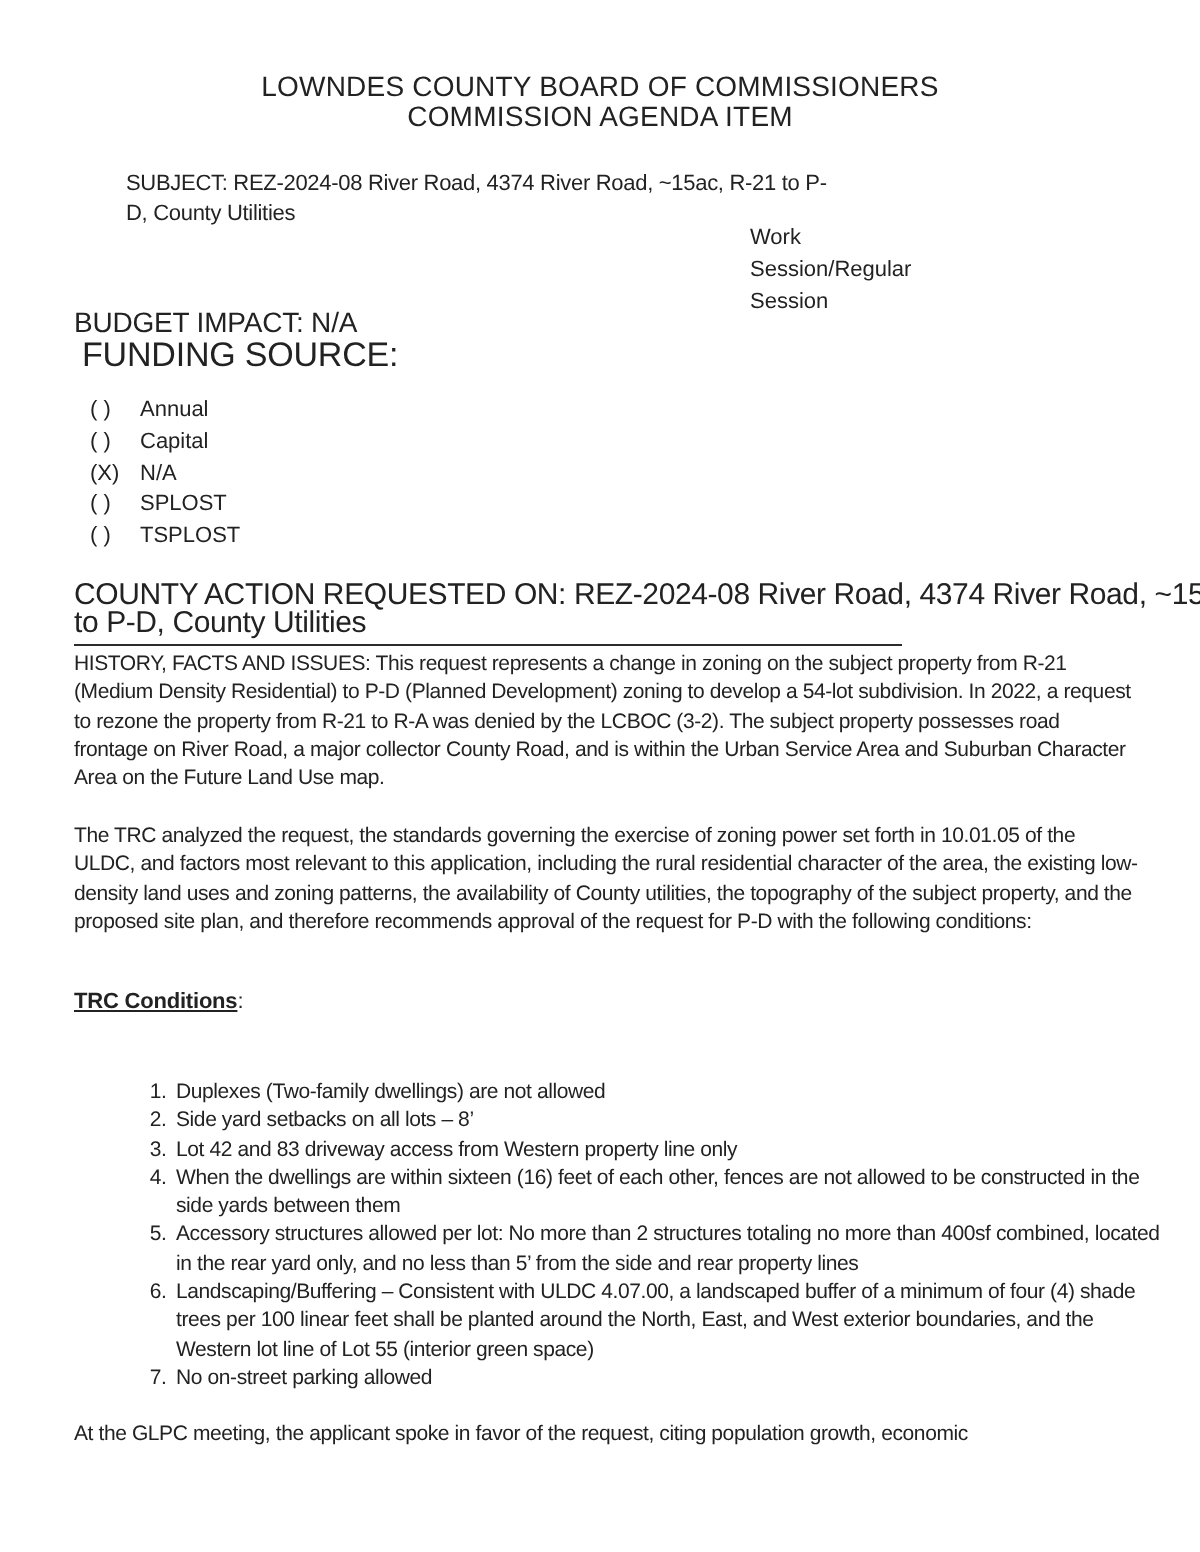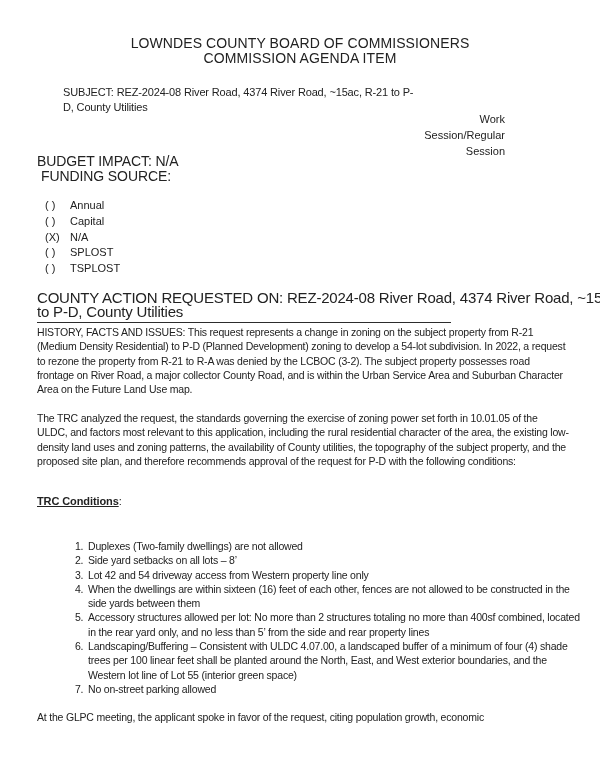--- a/index.html
+++ b/index.html
@@ -40,21 +40,20 @@
     margin-left: 26px;
   }
 
   .session {
     position: absolute;
     top: 111px;
     left: 375px;
     width: 130px;
     font-size: 11px;
     line-height: 16px;
-    text-align: right;
   }
 
   .date-line {
     position: absolute;
     top: 127px;
     left: 37px;
     font-size: 11px;
     letter-spacing: -0.1px;
   }
 
@@ -63,21 +62,21 @@
     top: 153px;
     left: 37px;
     font-size: 14px;
     letter-spacing: -0.1px;
   }
 
   .funding-label {
     position: absolute;
     top: 168px;
     left: 41px;
-    font-size: 14px;
+    font-size: 17px;
     letter-spacing: -0.1px;
   }
 
   .funding-list {
     position: absolute;
     top: 198px;
     left: 45px;
     margin: 0;
     padding: 0;
     list-style: none;
@@ -193,21 +192,21 @@
 
   <p class="para trc">The TRC analyzed the request, the standards governing the exercise of zoning power set forth in 10.01.05 of the ULDC, and factors most relevant to this application, including the rural residential character of the area, the existing low-density land uses and zoning patterns, the availability of County utilities, the topography of the subject property, and the proposed site plan, and therefore recommends approval of the request for P-D with the following conditions:</p>
 
   <div class="trc-head">
     <span class="bu">TRC Conditions</span><span>:</span>
   </div>
 
   <ol class="conditions">
     <li>Duplexes (Two-family dwellings) are not allowed</li>
     <li>Side yard setbacks on all lots – 8’</li>
-    <li>Lot 42 and 54 driveway access from Western property line only</li>
+    <li>Lot 42 and 83 driveway access from Western property line only</li>
     <li>When the dwellings are within sixteen (16) feet of each other, fences are not allowed to be constructed in the side yards between them</li>
     <li>Accessory structures allowed per lot: No more than 2 structures totaling no more than 400sf combined, located in the rear yard only, and no less than 5’ from the side and rear property lines</li>
     <li>Landscaping/Buffering – Consistent with ULDC 4.07.00, a landscaped buffer of a minimum of four (4) shade trees per 100 linear feet shall be planted around the North, East, and West exterior boundaries, and the Western lot line of Lot 55 (interior green space)</li>
     <li>No on-street parking allowed</li>
   </ol>
 
   <p class="para closing">At the GLPC meeting, the applicant spoke in favor of the request, citing population growth, economic</p>
 
 </div>
 

